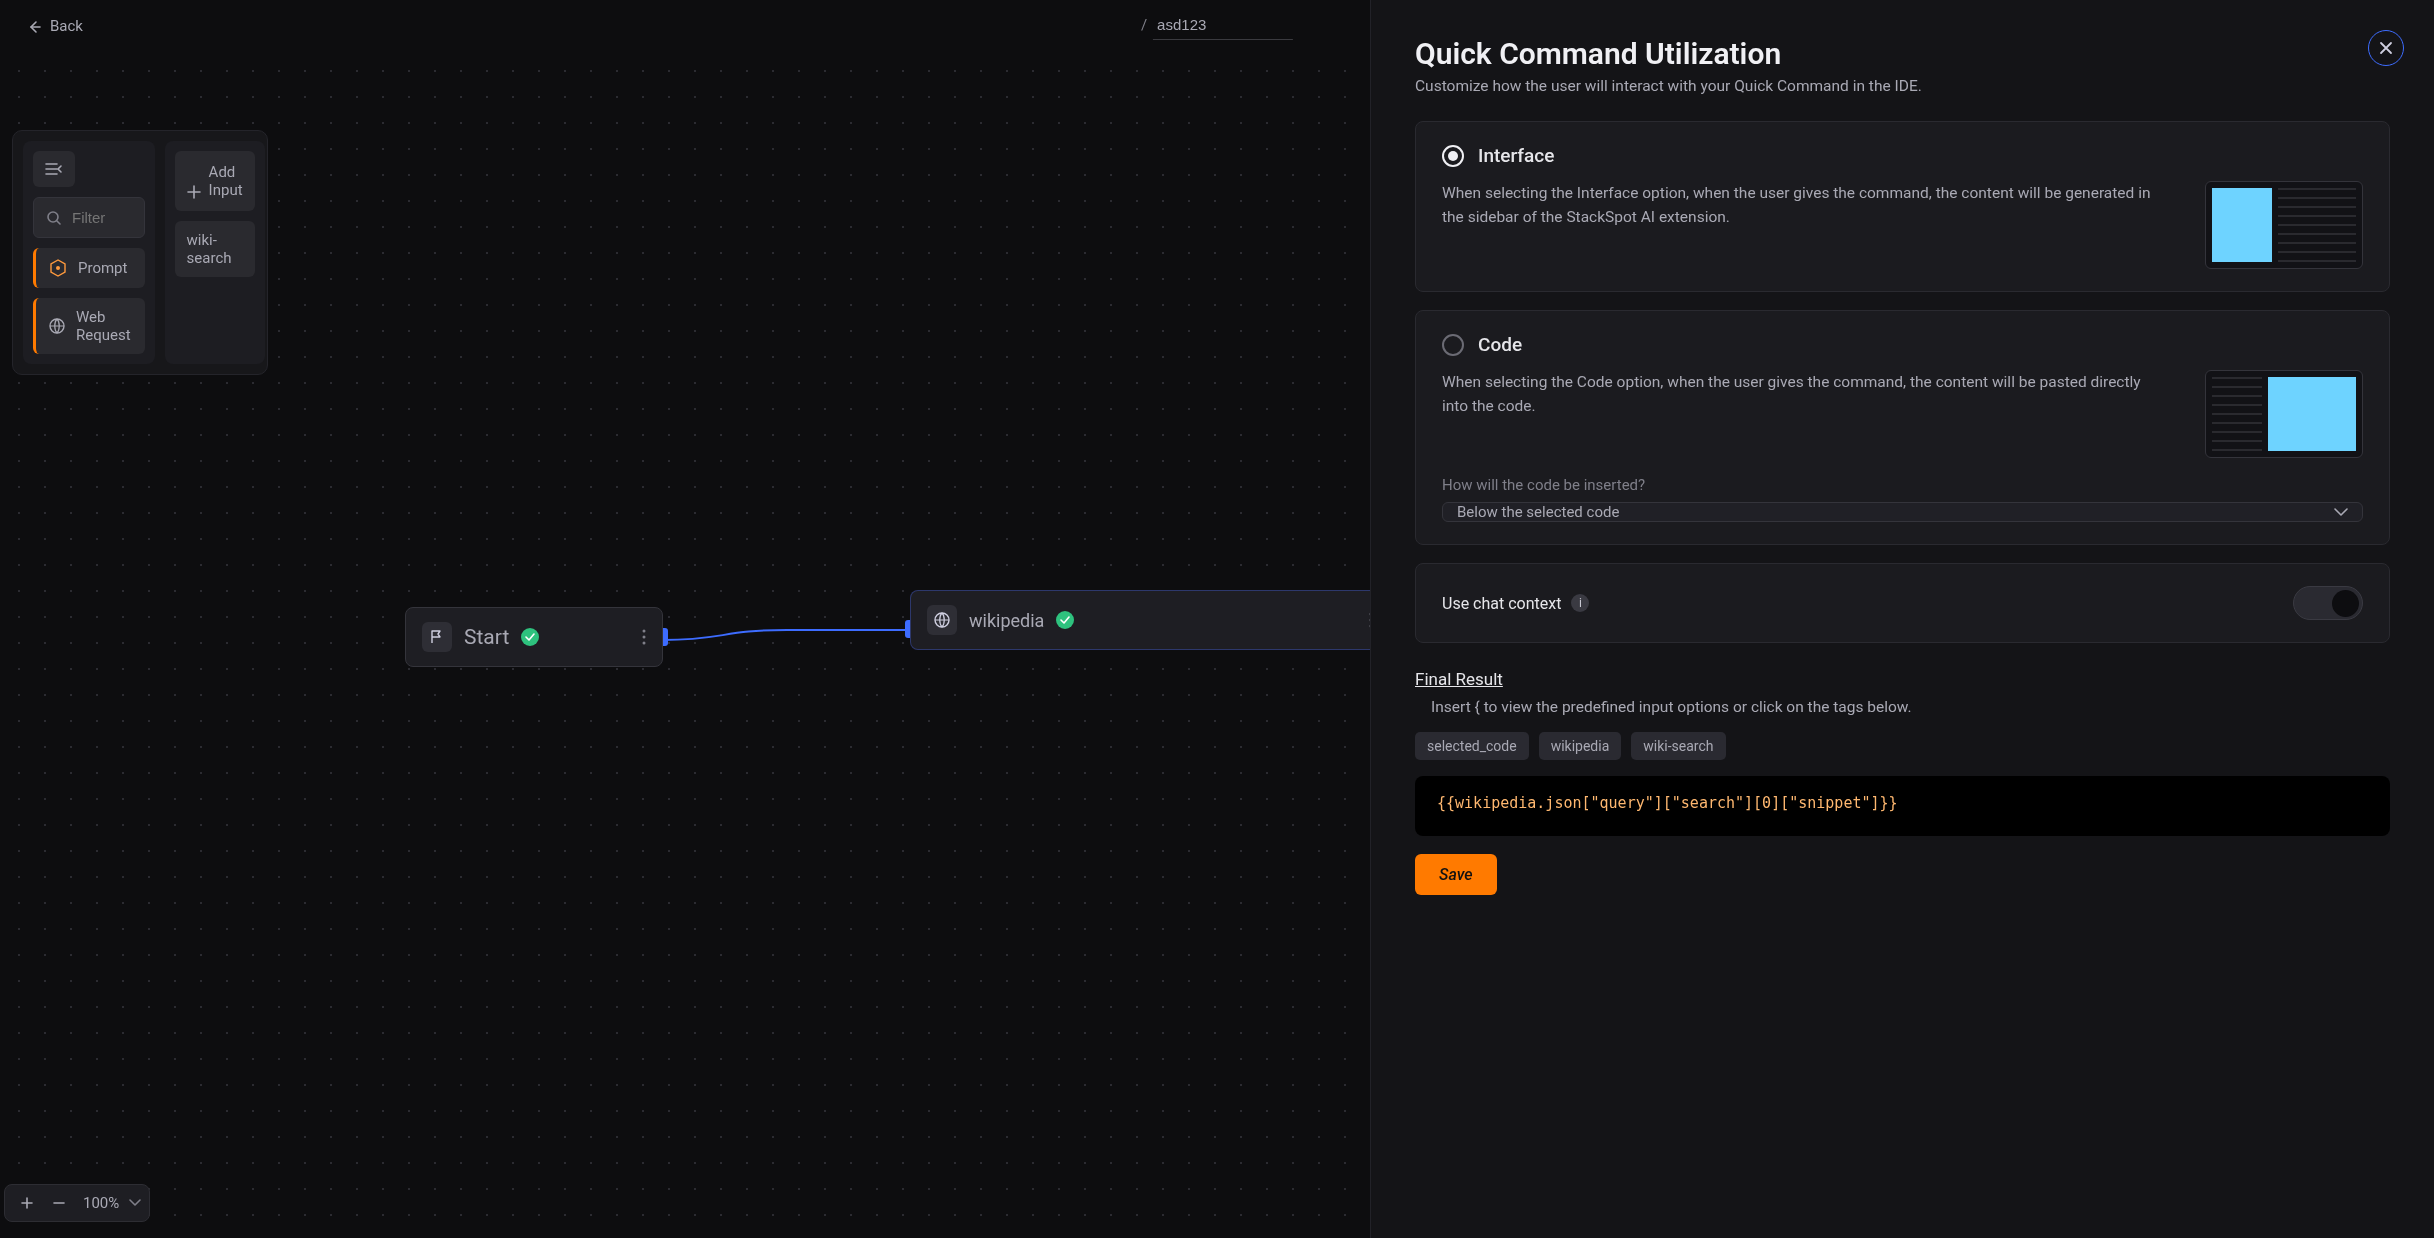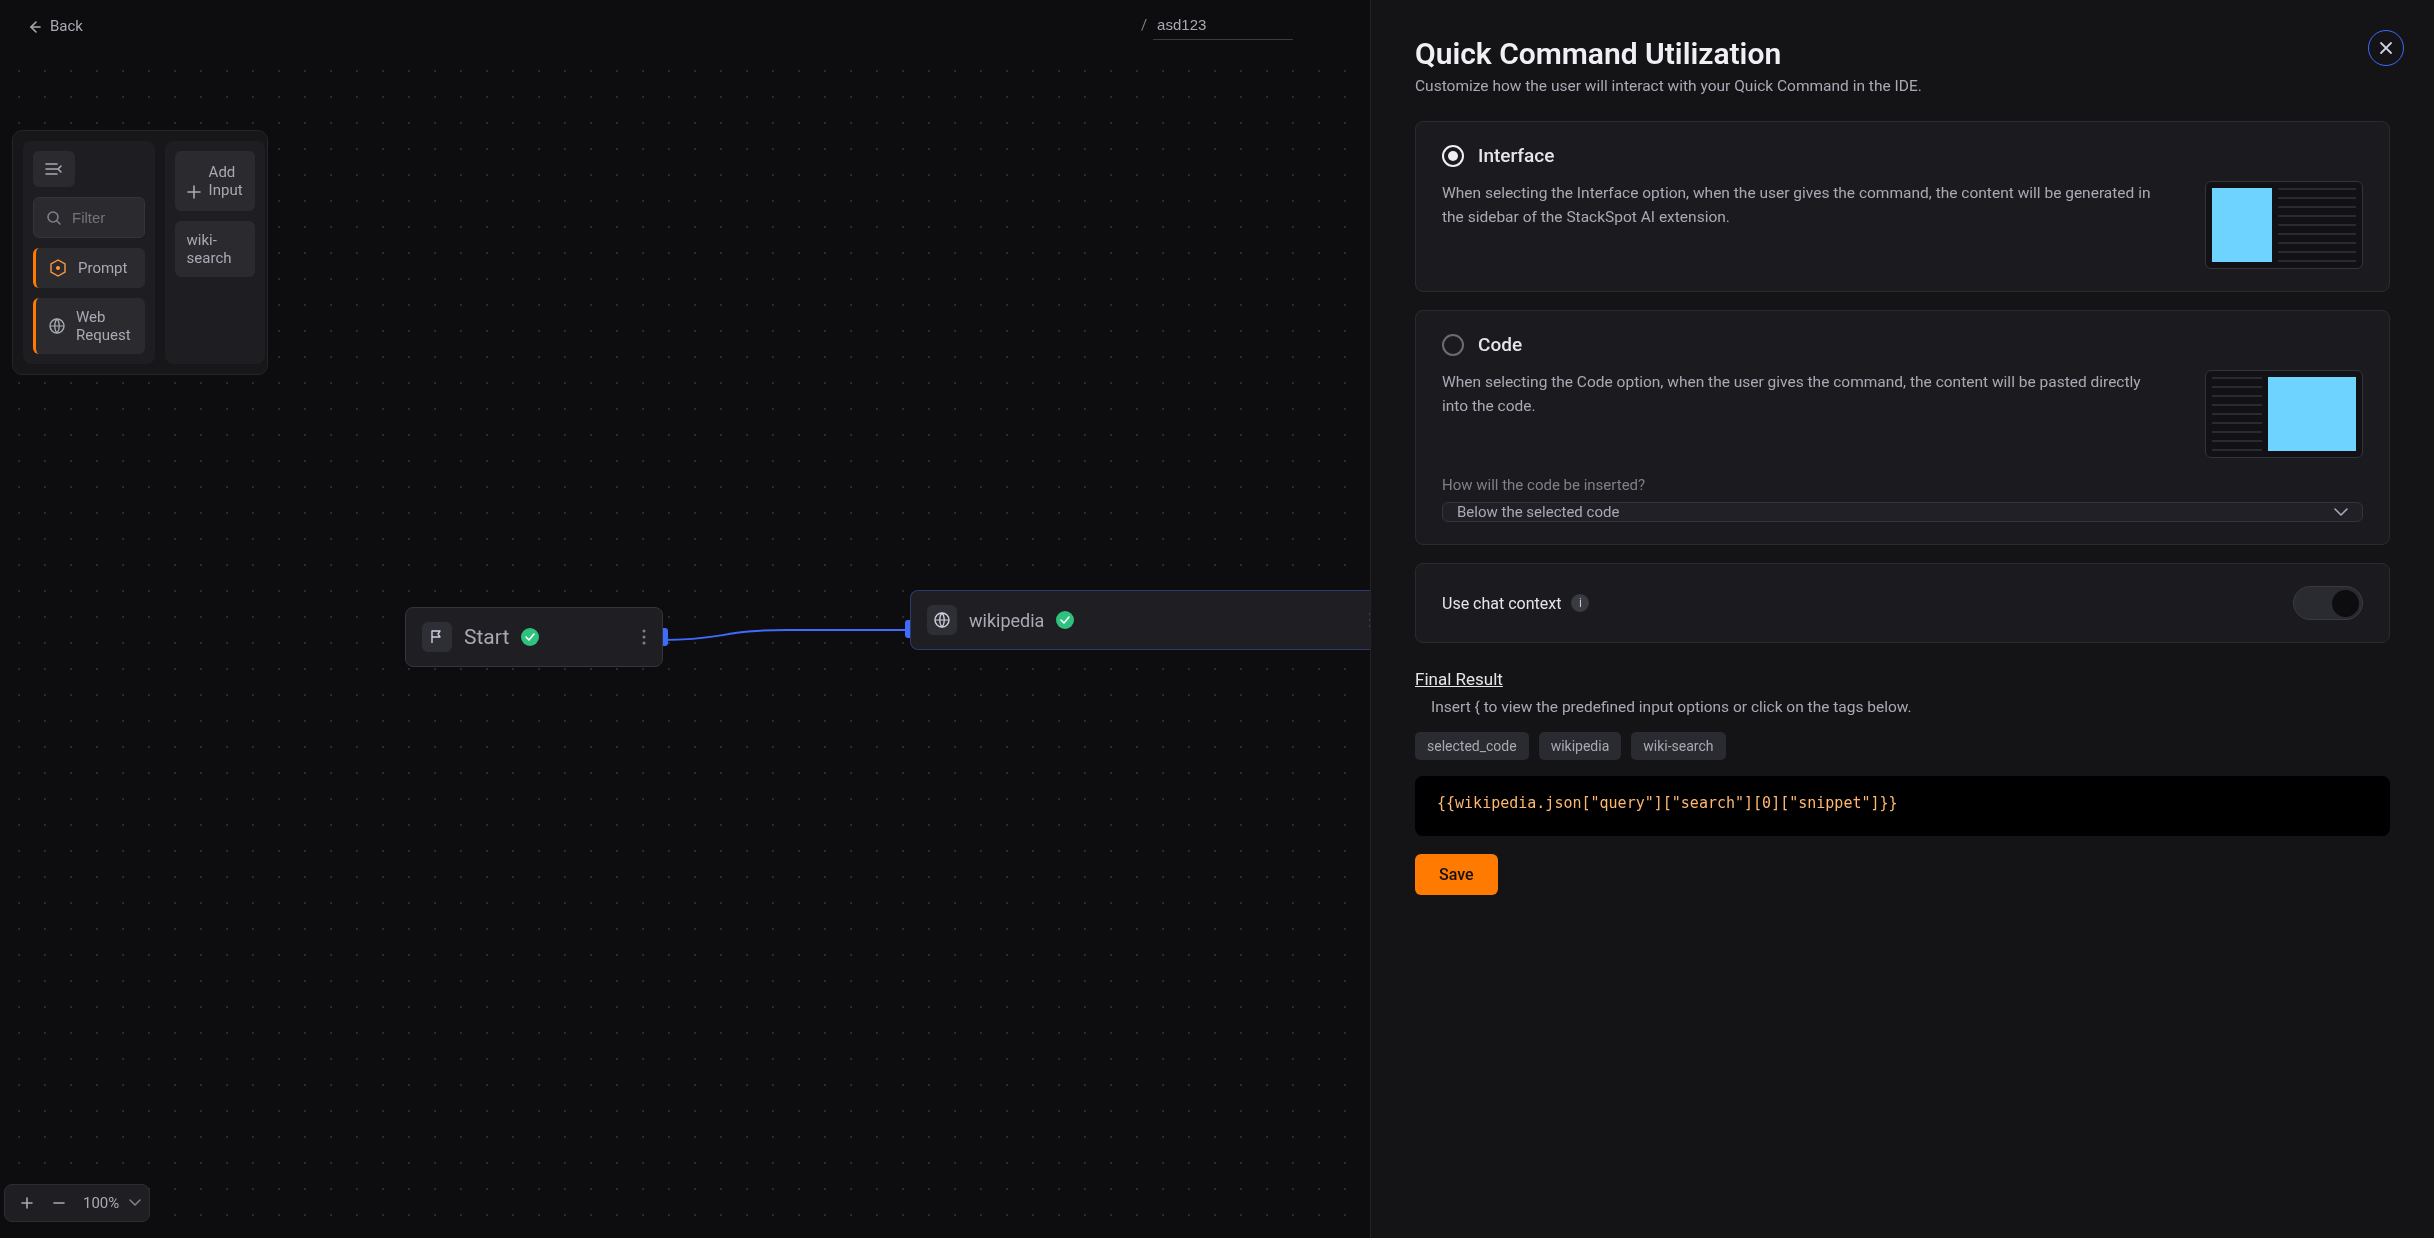--- a/index.html
+++ b/index.html
@@ -226,21 +226,21 @@
     color: var(--text-dim); font-size: 14px;
   }
   .code-box {
     background: #000; border-radius: 8px; padding: 18px 22px;
     font-family: "SFMono-Regular", Menlo, Consolas, monospace; font-size: 15px;
     color: var(--code-text); margin-bottom: 18px; min-height: 60px;
     word-break: break-all;
   }
   .save-btn {
     background: var(--accent); color: #111; border-radius: 6px;
-    padding: 11px 24px; font-size: 16px; font-weight: 500; display: inline-block;
+    padding: 11px 24px; font-size: 16px; font-weight: 500; display: inline-block; font-style: italic;
   }
 
   svg { display:block; }
 
   
   .side::-webkit-scrollbar { width: 8px; }
   .side::-webkit-scrollbar-thumb { background:#2f2f36; border-radius:4px; }
 </style>
 </head>
 <body>

